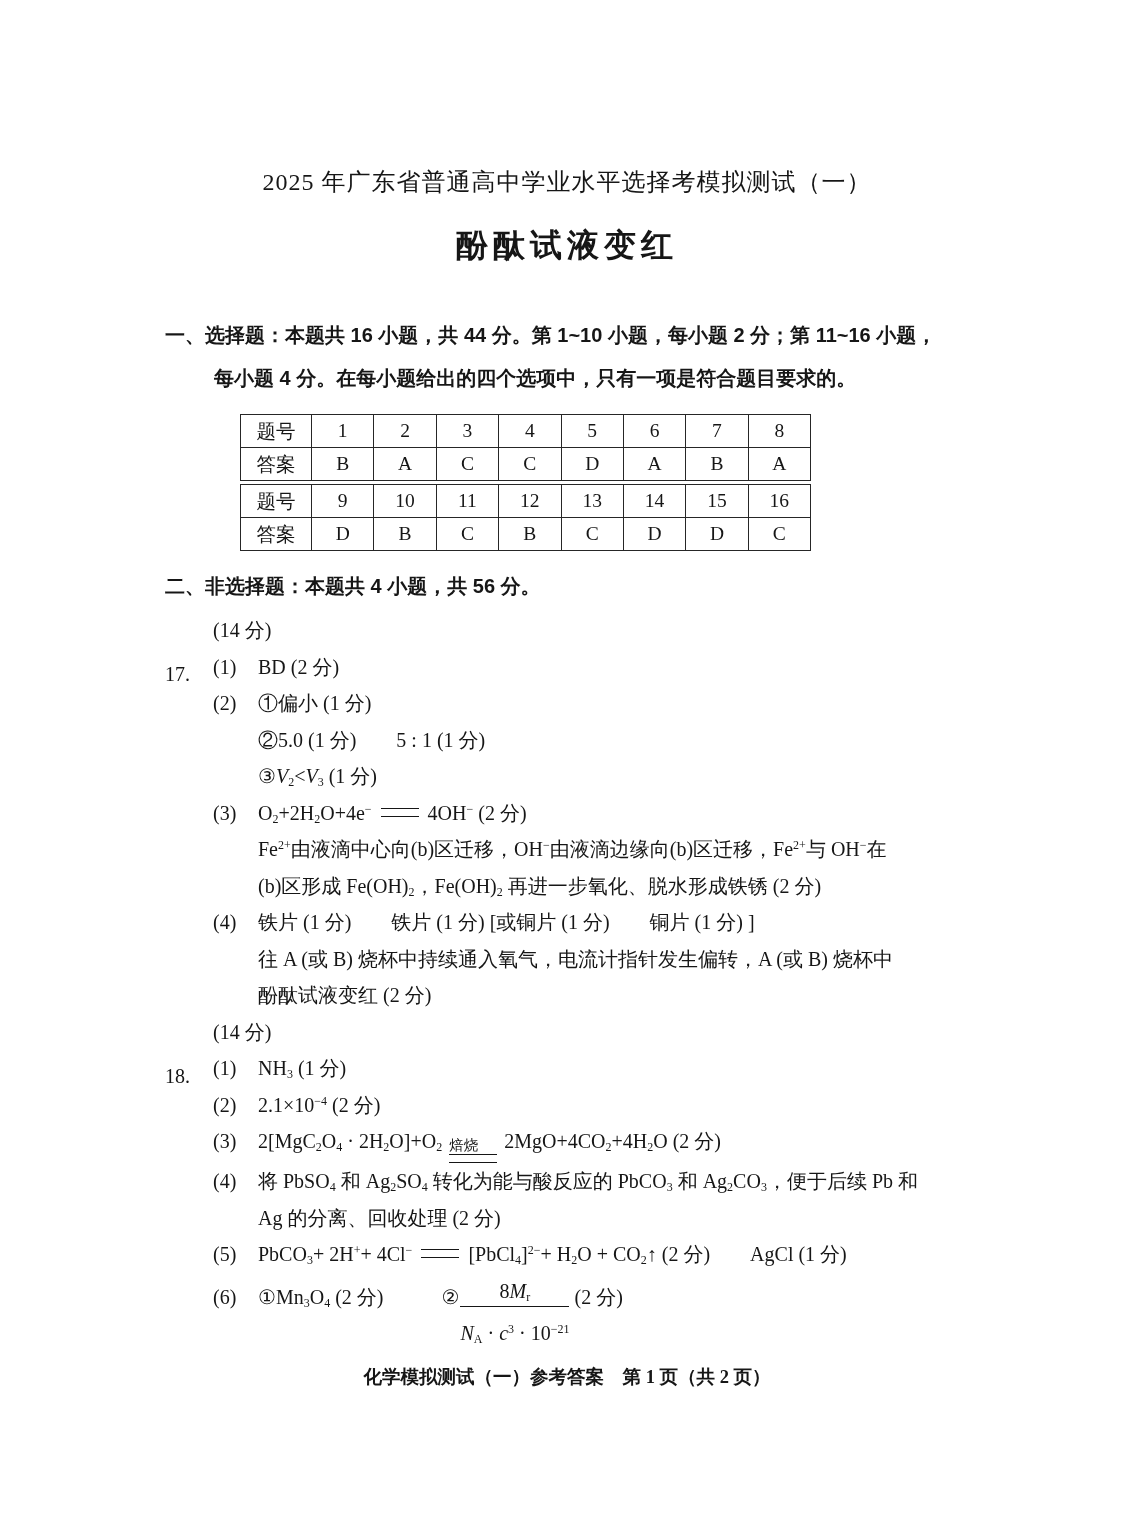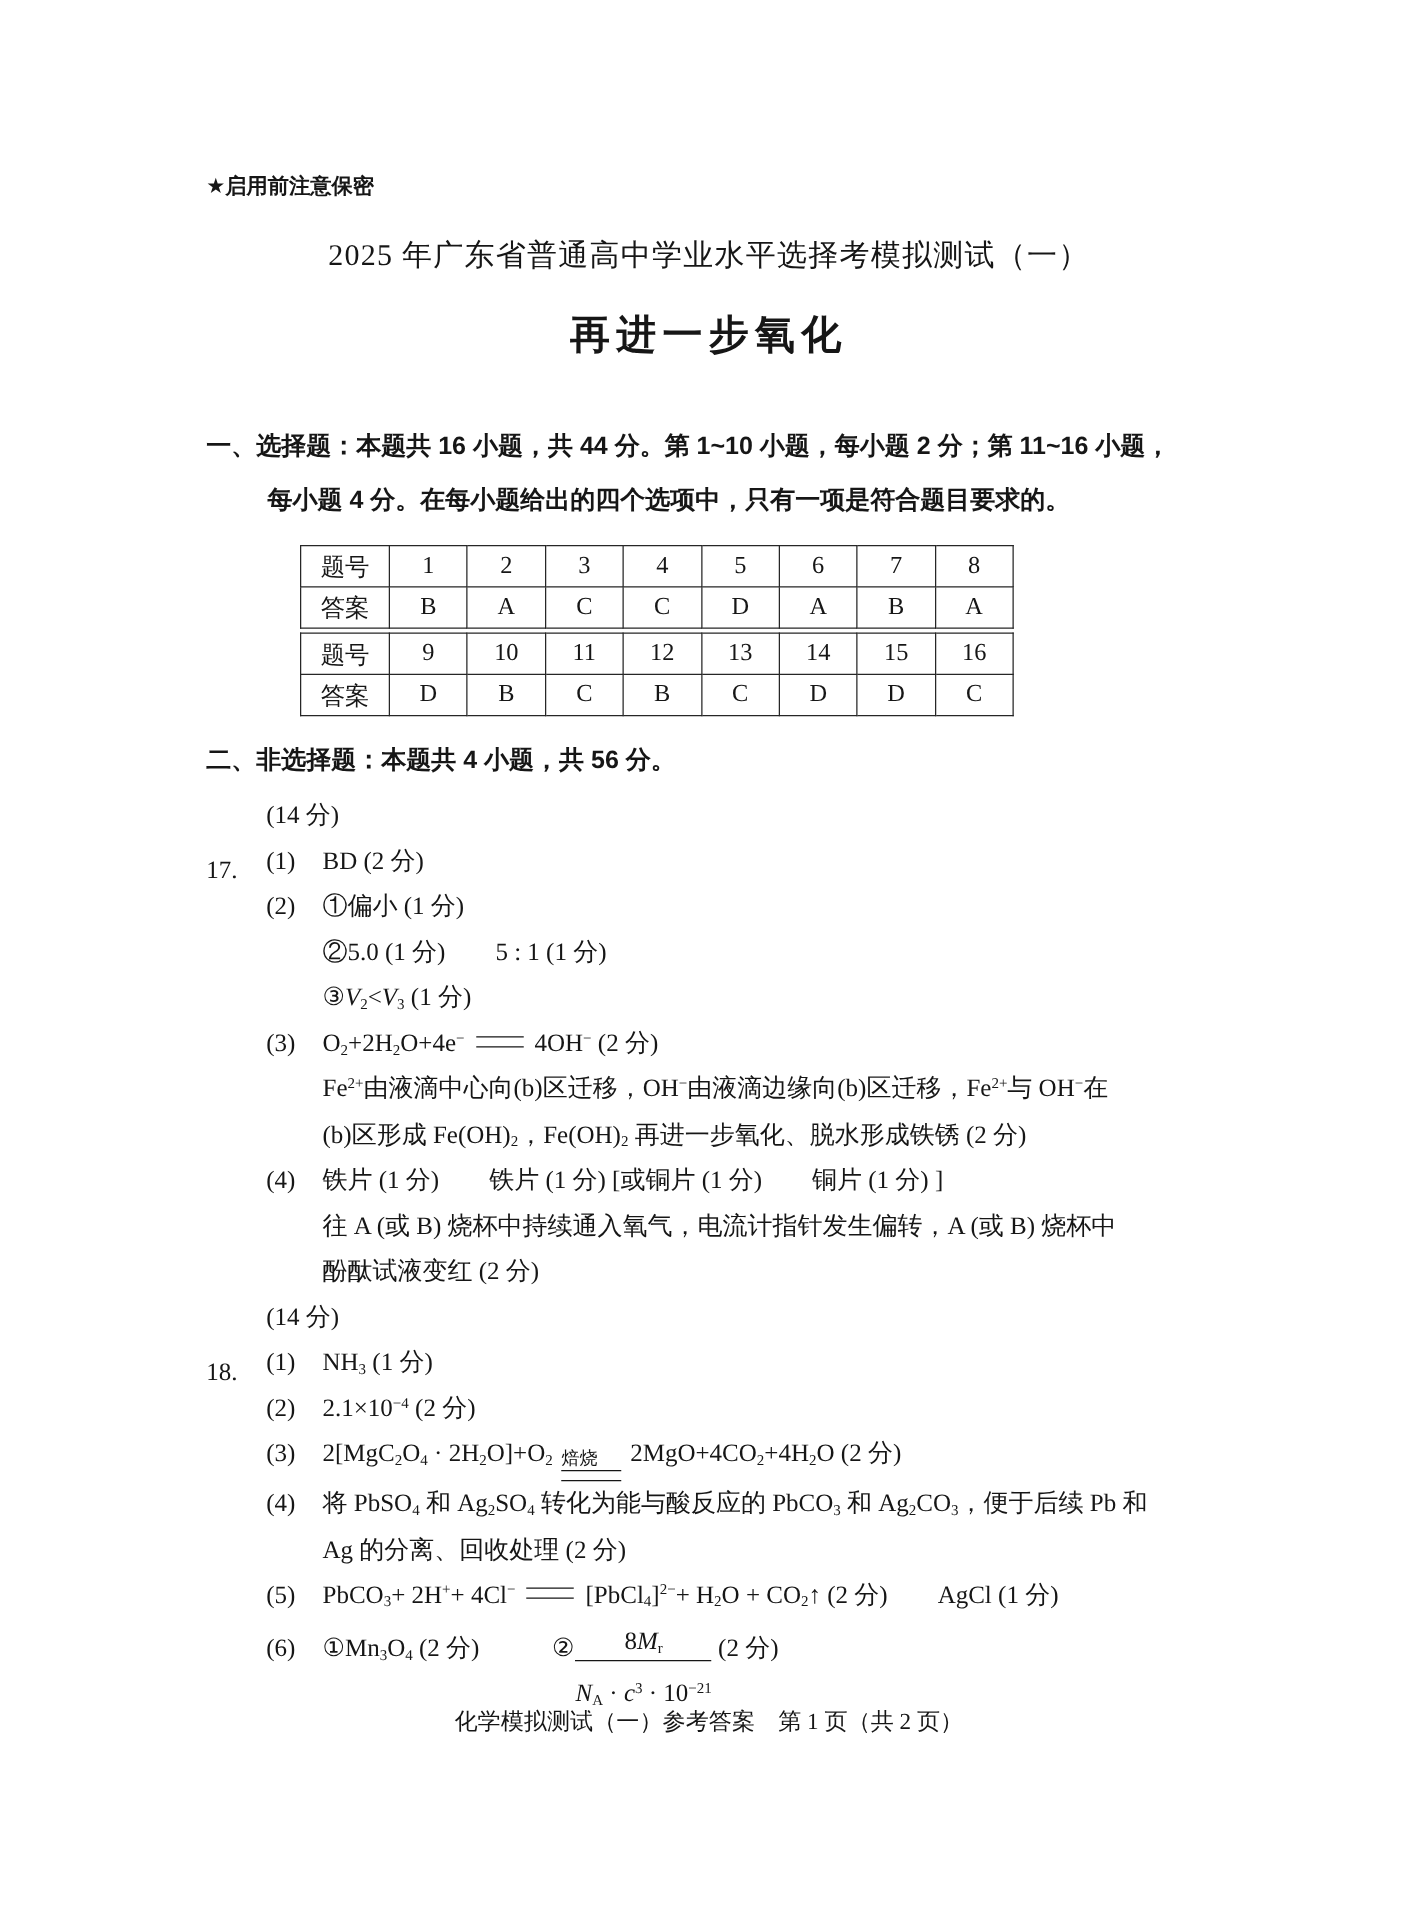--- a/index.html
+++ b/index.html
@@ -69,33 +69,32 @@
     width:48px; height:7px;
     border-top:1.9px solid #161616; border-bottom:1.9px solid #161616;
   }
   .a6-line { display:flex; align-items:flex-start; margin-top:6px; }
   .gap-wide { display:inline-block; width:58px; }
   .frac { display:inline-block; text-align:center; vertical-align:middle; margin:0 5px 0 1px; line-height:1.25; }
   .frac .fnum { display:block; border-bottom:1.7px solid #161616; padding:0 12px 2px; }
   .frac .fden { display:block; padding-top:14px; }
   .footer {
     position:absolute; top:1364px; left:0; width:100%;
-    text-align:center; font-size:18.5px;
+    text-align:center; font-size:18.5px;font-weight:bold;
   }
 </style>
 </head>
 <body>
 
 <div class="page">
 
-  <div class="notice">★启用前注意保密</div>
 
   <div class="title">2025 年广东省普通高中学业水平选择考模拟测试（一）</div>
 
-  <div class="subject">再进一步氧化</div>
+  <div class="subject">酚酞试液变红</div>
 
   <div class="sec-head">
     <div>一、选择题：本题共 16 小题，共 44 分。第 1~10 小题，每小题 2 分；第 11~16 小题，</div>
     <div class="indent2">每小题 4 分。在每小题给出的四个选项中，只有一项是符合题目要求的。</div>
   </div>
 
   <div class="tables">
     <table>
       <colgroup>
           <col class="lab">

